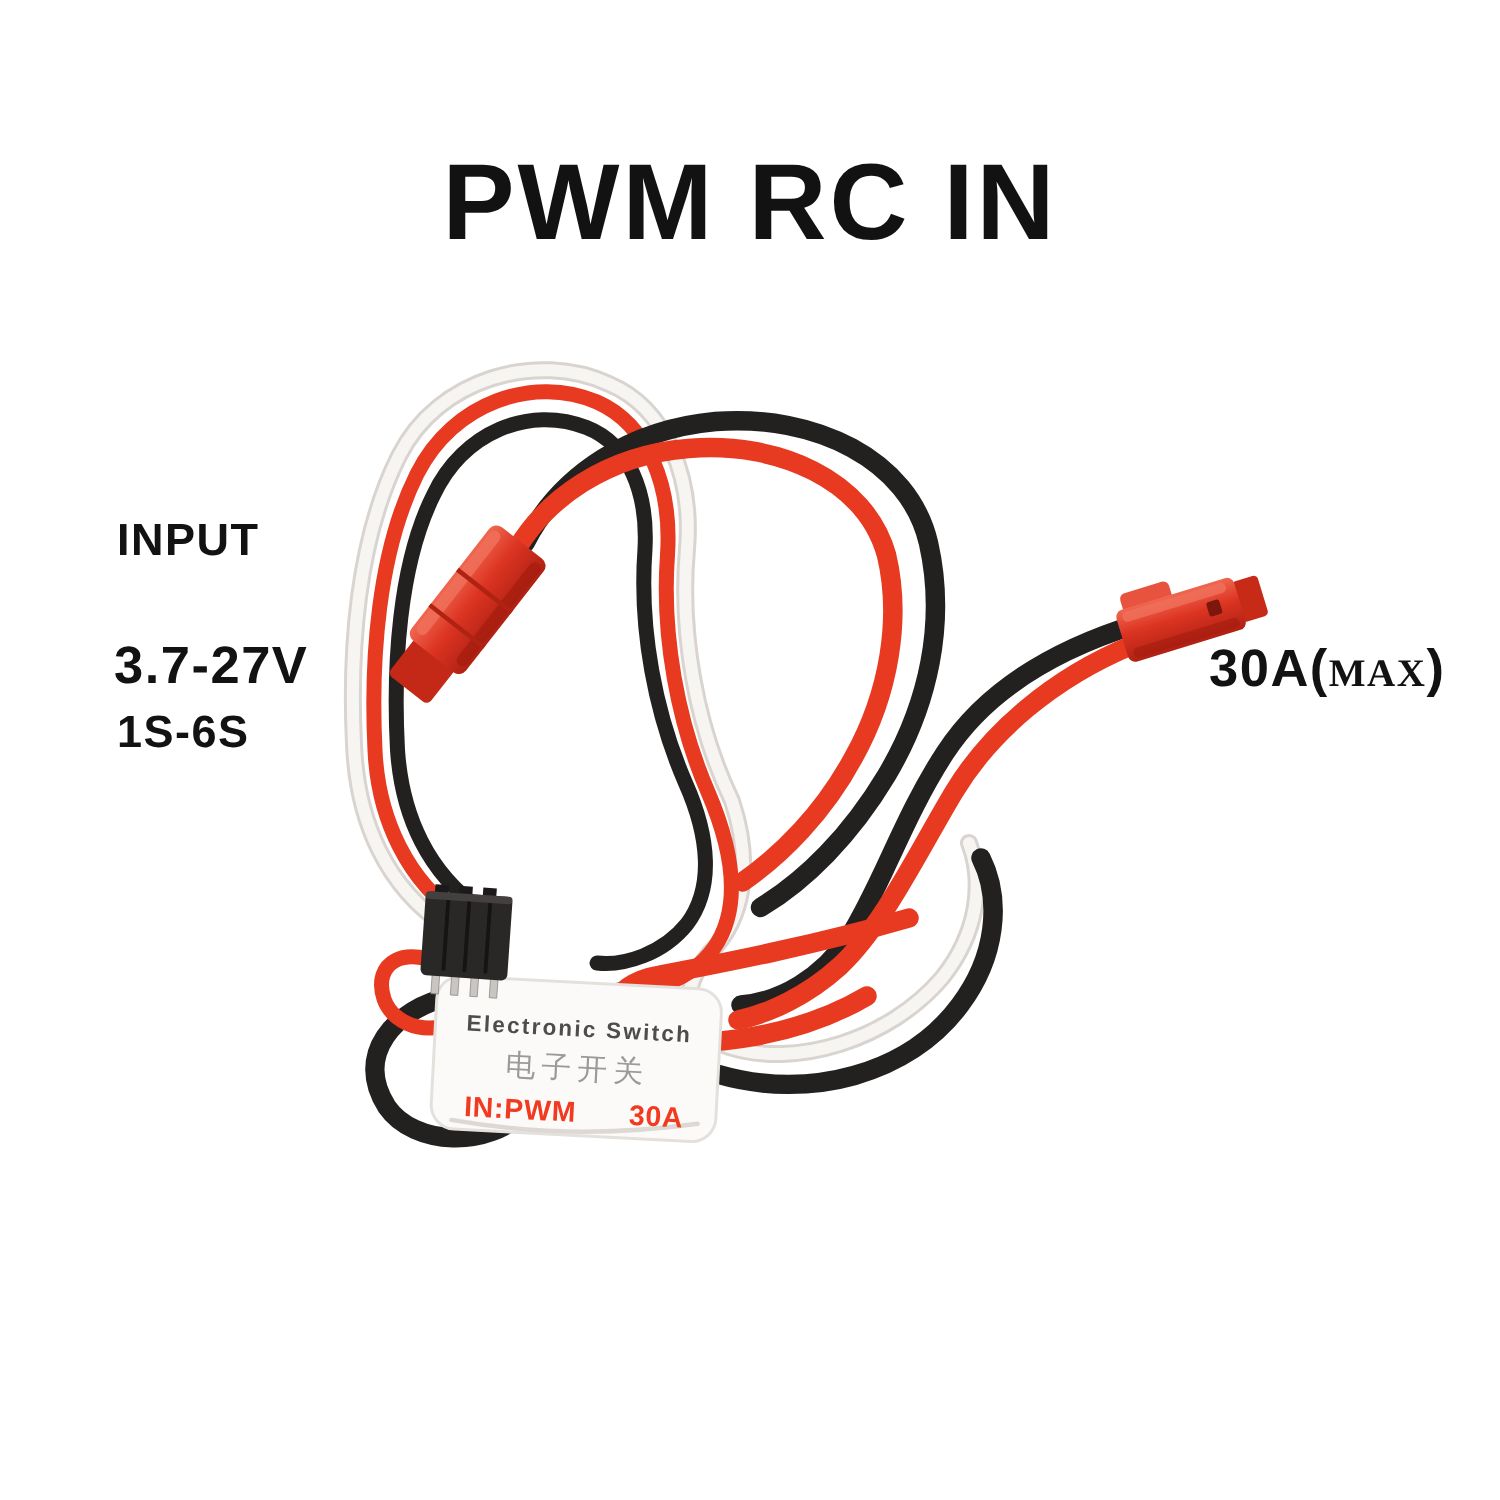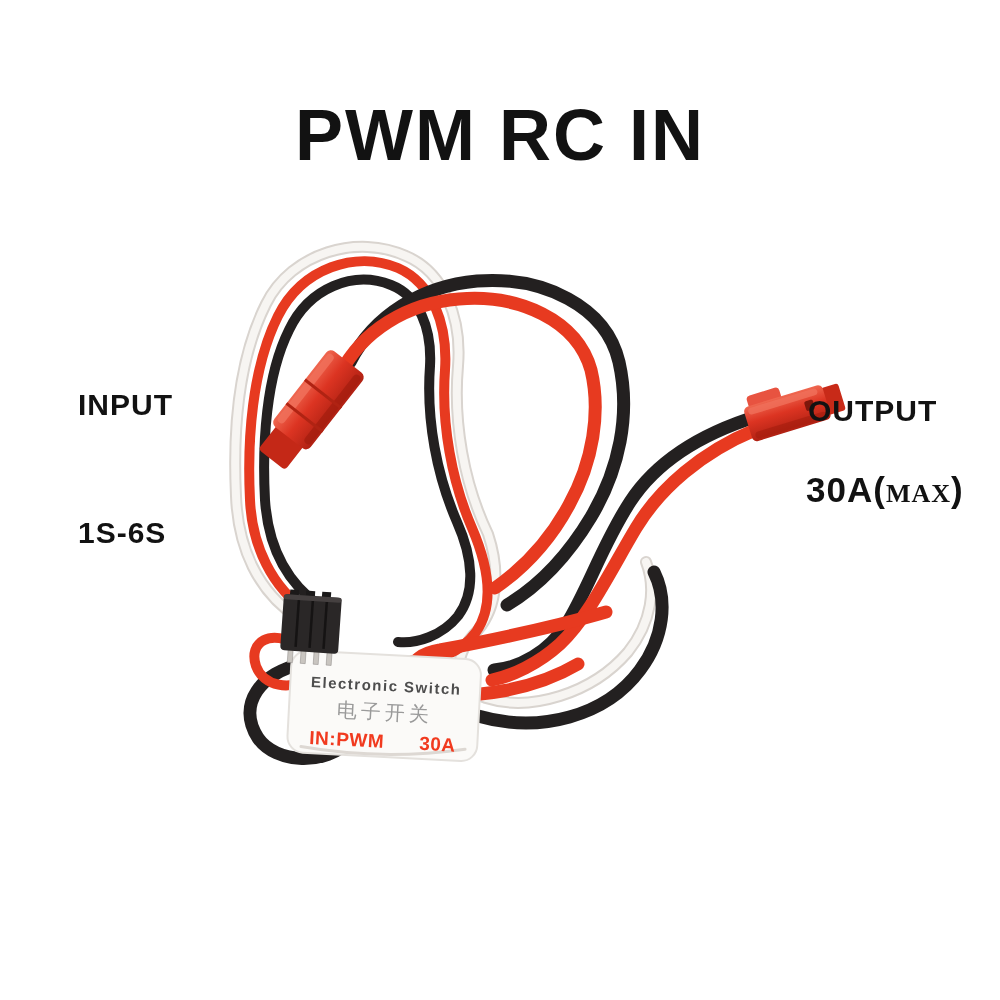--- a/index.html
+++ b/index.html
@@ -22,21 +22,21 @@
     overflow:hidden;position:relative;
   }
   .stage{position:absolute;inset:0;width:1000px;height:1000px;}
   .photo-svg{position:absolute;left:0;top:0;}
   .page-title{
     position:absolute;left:0;right:0;top:94px;
     text-align:center;
     font-size:72px;font-weight:700;letter-spacing:2px;
     color:var(--text-black);
   }
-  .side-label{position:absolute;color:var(--text-black);font-weight:700;white-space:nowrap;margin-top:44px;}
+  .side-label{position:absolute;color:var(--text-black);font-weight:700;white-space:nowrap;}
   .input-title{left:78px;top:344px;font-size:30px;letter-spacing:1px;}
   .input-line1{left:76px;top:424px;font-size:35px;letter-spacing:1px;}
   .input-line2{left:78px;top:472px;font-size:30px;letter-spacing:1px;}
   .output-title{left:808px;top:350px;font-size:30px;letter-spacing:1px;}
   .output-rating{left:806px;top:426px;font-size:35px;letter-spacing:1px;}
   .output-rating .mid{font-size:26px;font-weight:700;letter-spacing:1px;font-family:Liberation Serif, serif;}
 
   
   .w{fill:none;stroke-linecap:round;}
   .w-red{stroke:var(--wire-red);stroke-width:13;}
@@ -125,18 +125,18 @@
       <rect x="-4" y="-18" width="82" height="36" rx="5" fill="url(#jstGrad)"></rect>
       <rect x="0" y="-16" width="72" height="7" rx="3.5" fill="#f0705b" opacity="0.8"></rect>
       <rect x="0" y="9" width="74" height="7" rx="3.5" fill="#a31d0e" opacity="0.6"></rect>
       <rect x="56" y="-6" width="9" height="10" rx="2" fill="#7e170b"></rect>
     </g>
   </svg>
 
   <div class="page-title">PWM RC IN</div>
 
   <div class="side-label input-title">INPUT</div>
+  <div class="side-label input-line1">3.7-27V</div>
   <div class="side-label input-line2">1S-6S</div>
 
-  <div class="side-label output-title">OUTPUT</div>
   <div class="side-label output-rating"><span>30A(</span><span class="mid">MAX</span><span>)</span></div>
 
 </div>
 
 </body></html>

